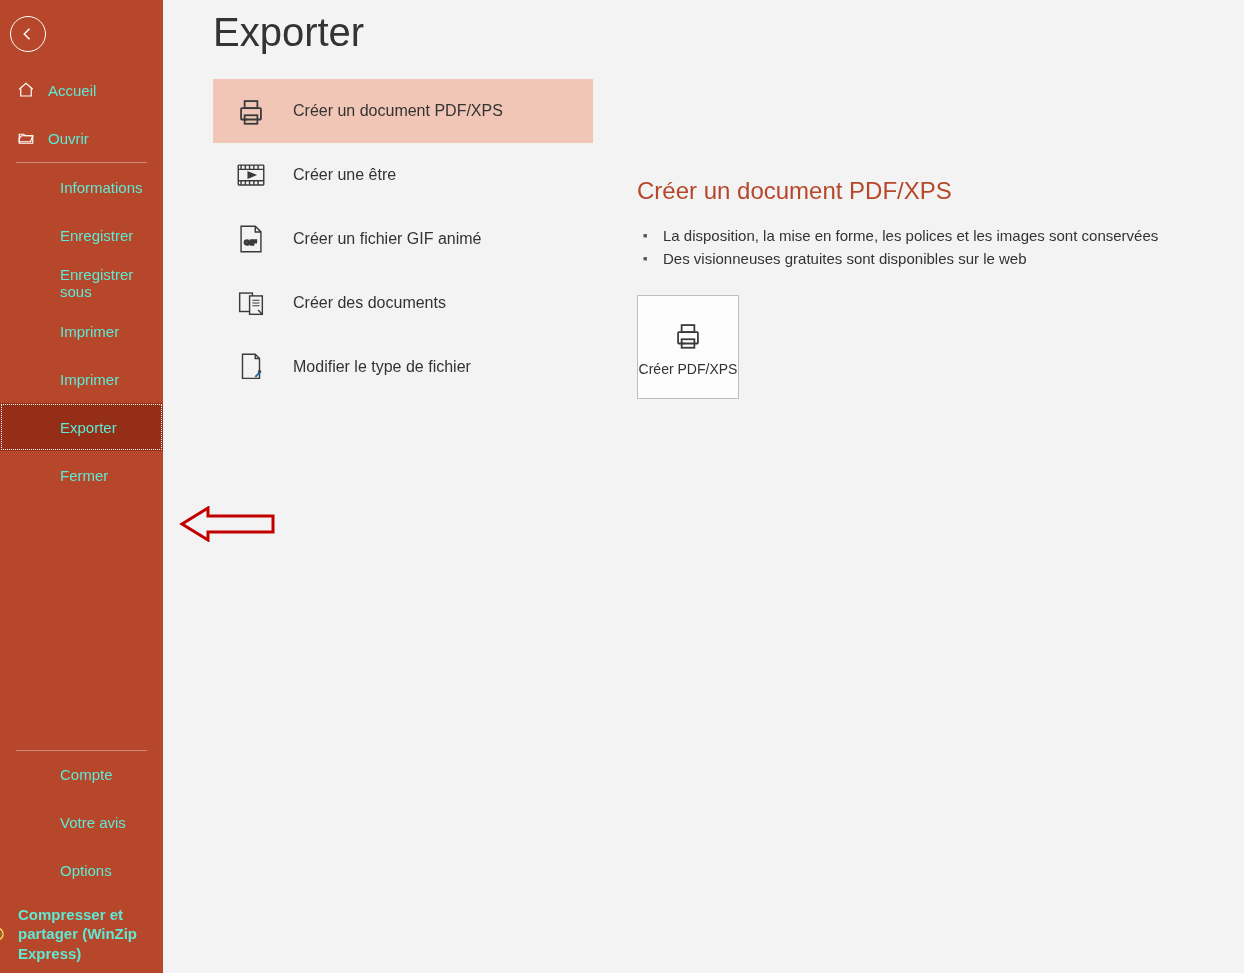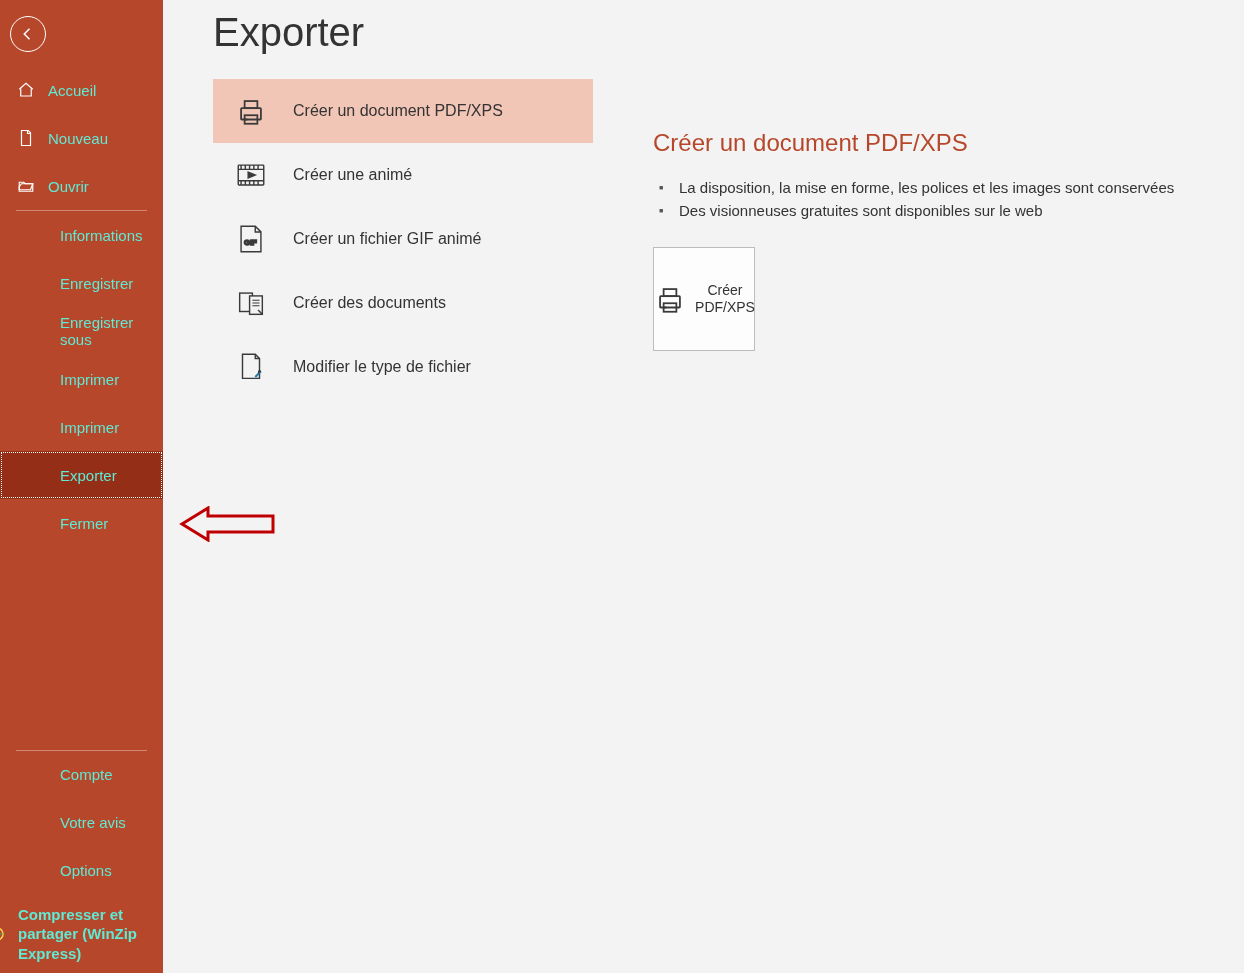--- a/index.html
+++ b/index.html
@@ -58,22 +58,22 @@
     flex-direction: column;
   }
   .page-title {
     font-size: 40px;
     font-weight: 300;
     color: #333;
     margin: 10px 0 24px 0;
   }
   .content-row {
     display: flex;
-    gap: 60px;
-    align-items: center;
+    gap: 44px;
+    align-items: flex-end;
   }
   .export-list {
     width: 380px;
     display: flex;
     flex-direction: column;
   }
   .export-item {
     display: flex;
     align-items: center;
     height: 64px;
@@ -116,20 +116,21 @@
     top: 5px;
     color: #555;
   }
   .action-btn {
     margin-top: 28px;
     width: 102px;
     height: 104px;
     background: #fdfdfd;
     border: 1px solid #bdbdbd;
     display: flex;
+    flex-direction: column;
     align-items: center;
     justify-content: center;
     cursor: pointer;
     font-size: 14px;
     color: #333;
     gap: 8px;
     text-align: center;
     line-height: 1.2;
   }
   .action-btn .ico { width: 36px; height: 36px; display:flex; align-items:center; justify-content:center;}
@@ -156,29 +157,20 @@
       <svg width="18" height="18" viewBox="0 0 24 24" fill="none" stroke="#fff" stroke-width="1.6">
           <path d="M3 11l9-8 9 8"></path>
           <path d="M5 10v10h14V10"></path>
         </svg>
     </span>
     <span class="label">Accueil</span>
   </div>
   <div class="nav-item">
     <span class="icon">
       <svg width="18" height="18" viewBox="0 0 24 24" fill="none" stroke="#fff" stroke-width="1.6">
-          <path d="M6 2h9l3 3v17H6z"></path>
-          <path d="M14 2v4h4"></path>
-        </svg>
-    </span>
-    <span class="label">Nouveau</span>
-  </div>
-  <div class="nav-item">
-    <span class="icon">
-      <svg width="18" height="18" viewBox="0 0 24 24" fill="none" stroke="#fff" stroke-width="1.6">
           <path d="M3 7h6l2 2h10v10H3z"></path>
           <path d="M3 13l3-4h15l-3 8H3z"></path>
         </svg>
     </span>
     <span class="label">Ouvrir</span>
   </div>
 
   <div class="nav-sep"></div>
 
   <div class="nav-item no-icon">
@@ -247,21 +239,21 @@
 
       <div class="export-item">
         <span class="ico">
           <svg width="34" height="34" viewBox="0 0 48 48" fill="none" stroke="#3a3a3a" stroke-width="2">
               <rect x="6" y="10" width="36" height="28" rx="1"></rect>
               <path d="M6 16h36M6 32h36"></path>
               <path d="M10 10v6M16 10v6M22 10v6M28 10v6M34 10v6M10 32v6M16 32v6M22 32v6M28 32v6M34 32v6"></path>
               <path d="M20 20l10 4-10 4z" fill="#3a3a3a"></path>
             </svg>
         </span>
-        <span class="label">Créer une animé</span>
+        <span class="label">Créer une être</span>
       </div>
 
       <div class="export-item">
         <span class="ico">
           <svg width="34" height="34" viewBox="0 0 48 48" fill="none" stroke="#3a3a3a" stroke-width="2">
               <path d="M10 6h20l8 8v28H10z"></path>
               <path d="M30 6v8h8"></path>
               <text x="14" y="32" font-size="11" font-family="Arial" fill="#3a3a3a" font-weight="bold">GIF</text>
             </svg>
         </span>

